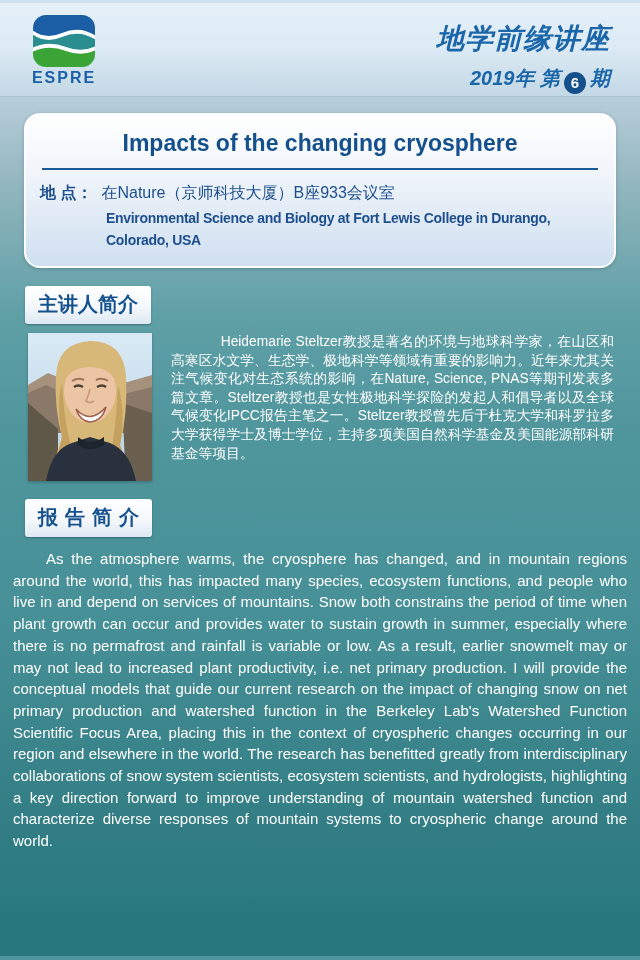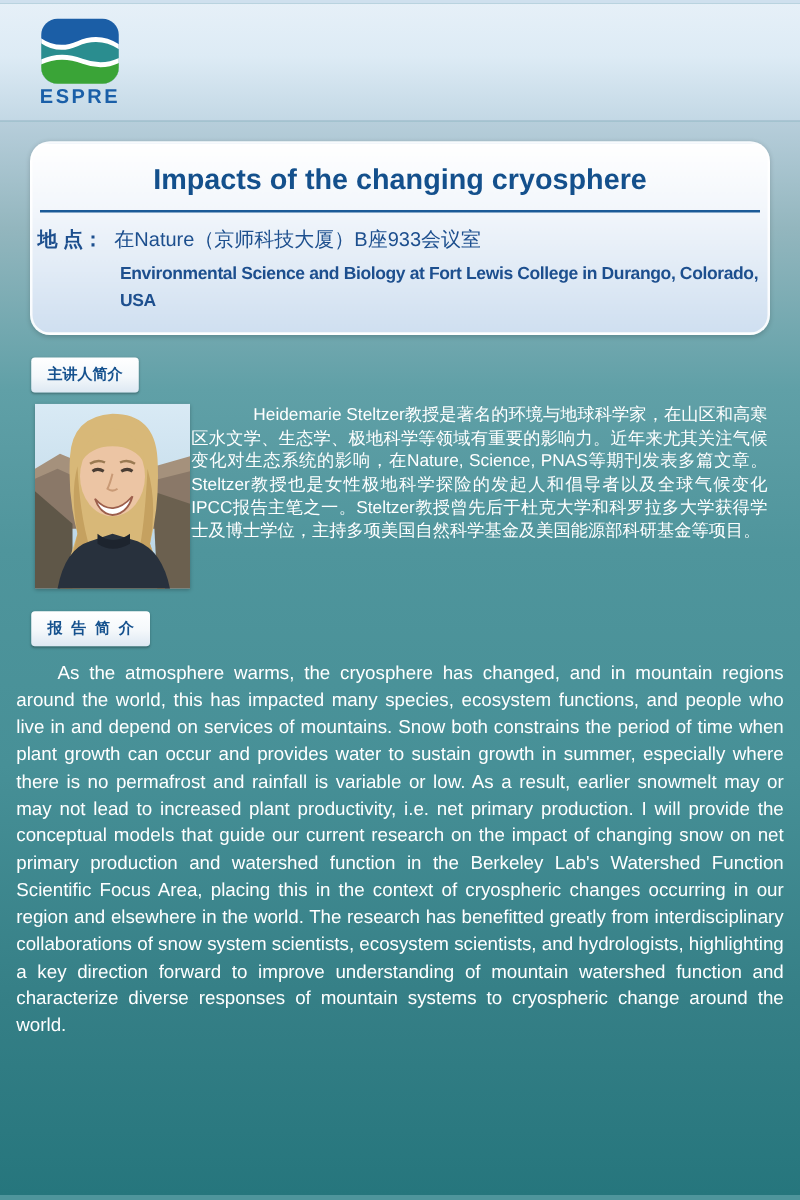--- a/index.html
+++ b/index.html
@@ -69,21 +69,21 @@
       #479097 60%, #357f86 82%, #26767d 100%);
     padding-top: 16px;
   }
   
   .card {
     margin: 0 24px;
     border-radius: 16px;
     border: 2px solid rgba(255,255,255,0.85);
     background: linear-gradient(180deg, #ffffff 0%, #f2f6fb 35%, #cfdff0 100%);
     box-shadow: 0 1px 4px rgba(0,0,0,0.18);
-    padding: 13px 4px 15px;
+    padding: 13px 14px 15px;
   }
   .card-title {
     text-align: center;
     color: #14508c;
     font-size: 23px;
     font-weight: bold;
     line-height: 31px;
   }
   .card-divider {
     border: none;
@@ -102,31 +102,31 @@
     letter-spacing: -0.3px;
     padding-left: 66px;
   }
   
   .section-chip {
     display: inline-block;
     margin: 18px 0 0 25px;
     background: linear-gradient(180deg, #ffffff 0%, #f4f8fb 55%, #dde8f2 100%);
     color: #15518e;
     font-weight: bold;
-    font-size: 12px;
+    font-size: 20px;
     padding: 5px 13px 6px;
     border-radius: 3px;
     box-shadow: 0 1px 2px rgba(0,0,0,0.3);
   }
   .chip-spaced { letter-spacing: 7px; padding-right: 6px; }
   
   .bio-row {
     display: flex;
     margin: 9px 26px 0 28px;
-    gap: 1px;
+    gap: 19px;
     align-items: flex-start;
   }
   .speaker-photo { flex: none; display: block; box-shadow: 0 1px 3px rgba(0,0,0,0.25); }
   .bio-text {
     flex: 1;
     color: #ffffff;
     font-size: 13.8px;
     line-height: 18.6px;
     text-align: justify;
     text-indent: 3.6em;
@@ -156,20 +156,24 @@
         </defs>
         <g clip-path="url(#logoClip)">
           <rect x="0" y="0" width="64" height="54" fill="#1b5ea6"></rect>
           <path d="M0,16 Q14,26 30,19 Q48,11 64,22 L64,54 L0,54 Z" fill="#ffffff"></path>
           <path d="M0,20 Q14,30 30,23 Q48,15 64,26 L64,54 L0,54 Z" fill="#2a8d8f"></path>
           <path d="M0,34 Q16,26 34,33 Q50,39 64,32 L64,54 L0,54 Z" fill="#ffffff"></path>
           <path d="M0,38 Q16,30 34,37 Q50,43 64,36 L64,54 L0,54 Z" fill="#3aa437"></path>
         </g>
       </svg>
       <span class="logo-text">ESPRE</span>
+    </div>
+    <div class="header-right">
+      <div class="series-title">地学前缘讲座</div>
+      <div class="issue-line"><span>2019年 第</span><span class="issue-circle">6</span><span>期</span></div>
     </div>
   </div>
 
   <div class="main">
 
     
     <div class="card">
       <div class="card-title">
         <div>Impacts of the changing cryosphere</div>
       </div>

